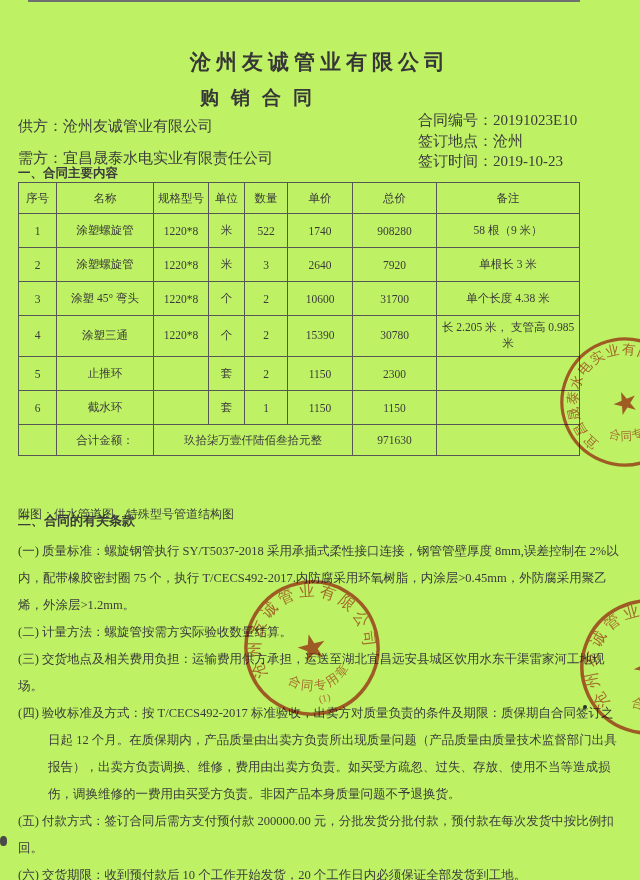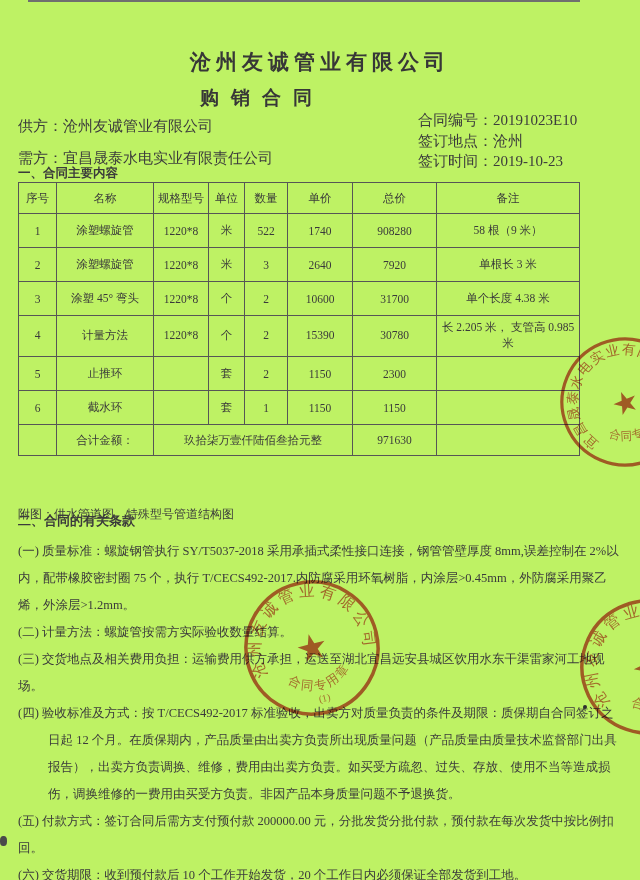--- a/index.html
+++ b/index.html
@@ -135,21 +135,21 @@
         <td>涂塑 45° 弯头</td>
         <td>1220*8</td>
         <td>个</td>
         <td>2</td>
         <td>10600</td>
         <td>31700</td>
         <td>单个长度 4.38 米</td>
       </tr>
       <tr class="row row4">
         <td>4</td>
-        <td>计量方法</td>
+        <td>涂塑三通</td>
         <td>1220*8</td>
         <td>个</td>
         <td>2</td>
         <td>15390</td>
         <td>30780</td>
         <td>长 2.205 米， 支管高 0.985 米</td>
       </tr>
       <tr class="row">
         <td>5</td>
         <td>止推环</td>

